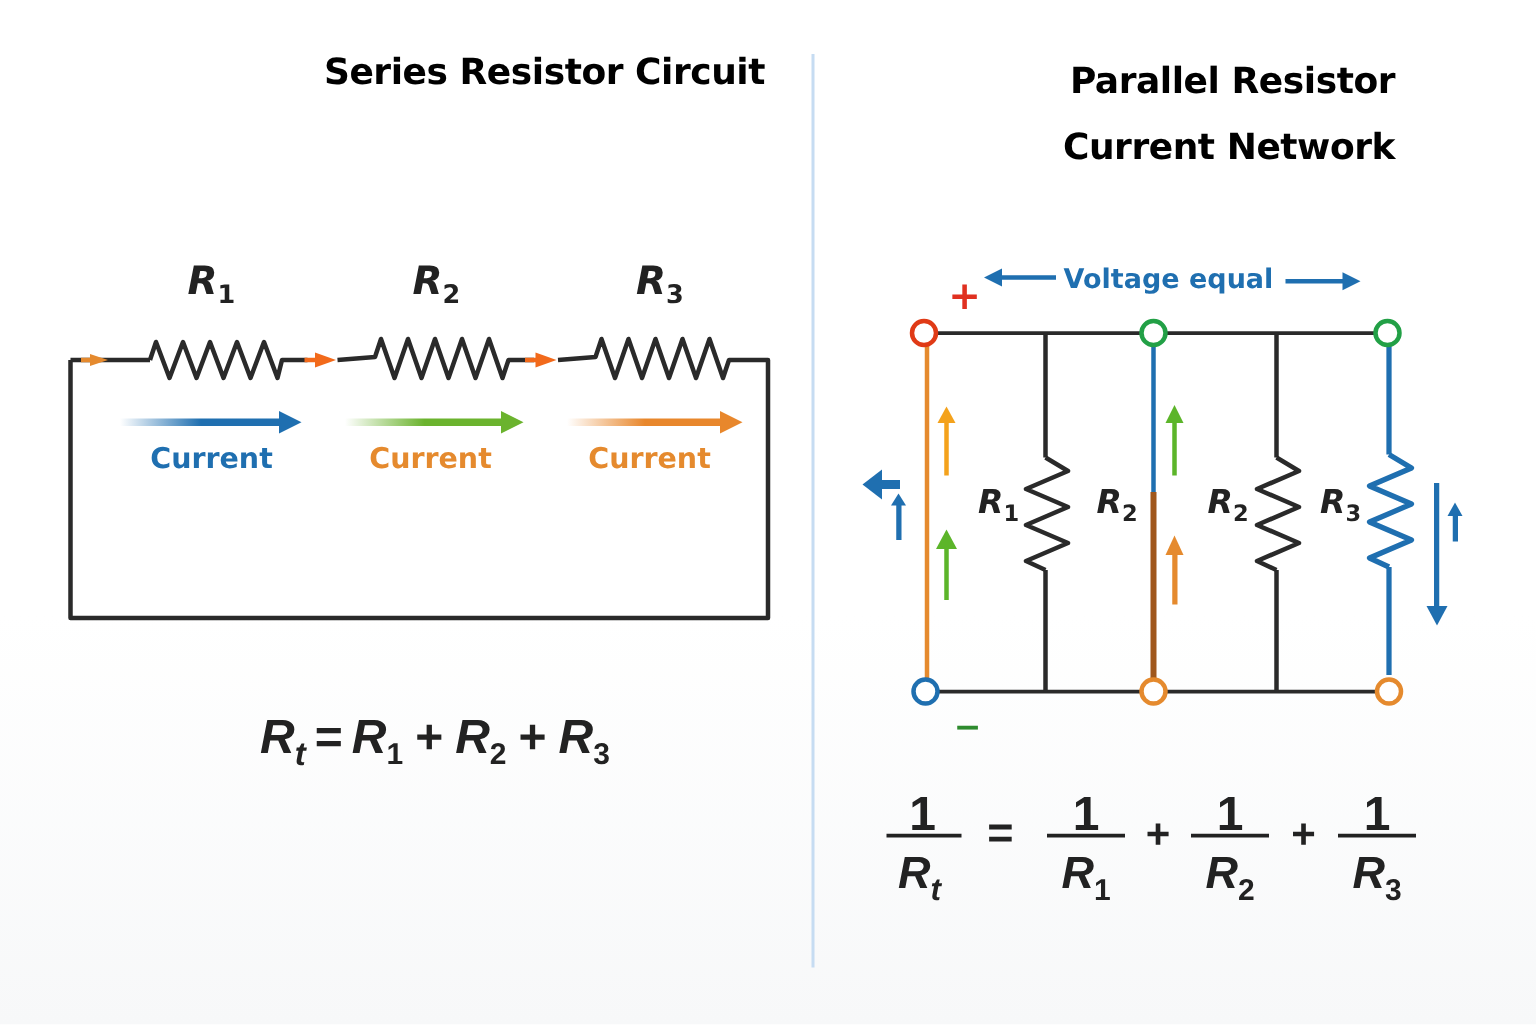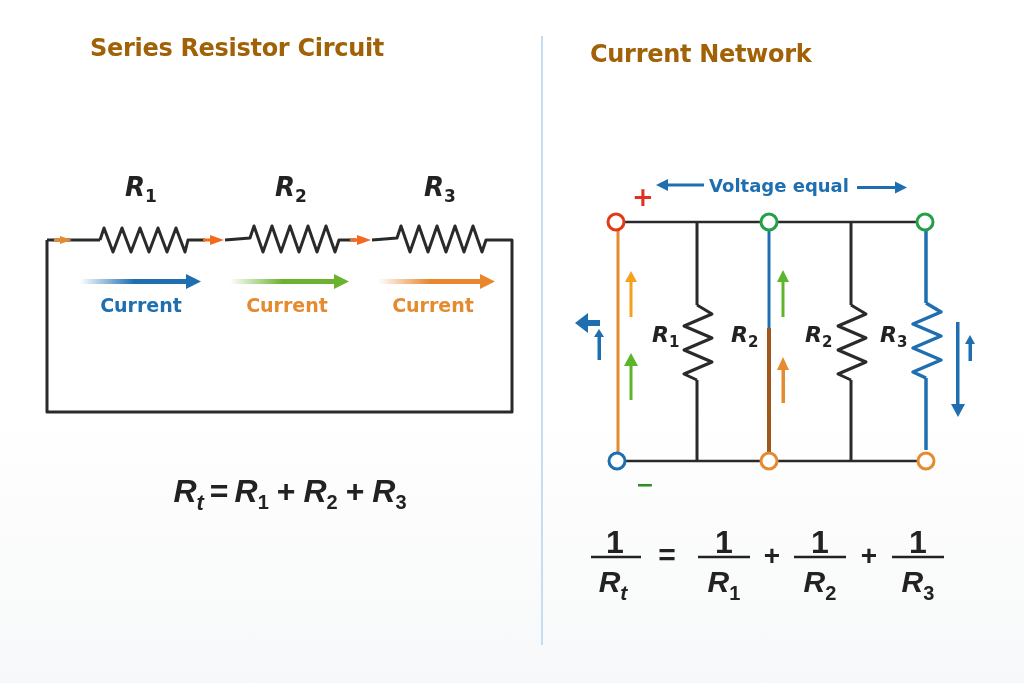--- a/index.html
+++ b/index.html
@@ -1,30 +1,31 @@
 <!DOCTYPE html>
 <html><head>
 <meta charset="utf-8">
 <style>
   html,body{margin:0;padding:0;}
   body{width:1024px;height:683px;overflow:hidden;background:#ffffff;position:relative;font-family:"DejaVu Sans",sans-serif;}
   .bg{position:absolute;left:0;top:0;width:1024px;height:683px;background:linear-gradient(#ffffff 0%,#ffffff 60%,#f7f8f9 100%);}
-  .title{position:absolute;color:#a16207;font-weight:bold;font-size:24px;text-align:left;letter-spacing:-0.3px;}
+  .title{position:absolute;color:#000000;font-weight:bold;font-size:24px;text-align:right;letter-spacing:-0.3px;}
   svg{position:absolute;left:0;top:0;}
   .lbl{font-family:"DejaVu Sans",sans-serif;}
   .rlab{font-family:"DejaVu Sans",sans-serif;font-style:italic;font-weight:bold;fill:#222;}
   .eq{font-family:"Liberation Sans",sans-serif;font-weight:bold;fill:#222;}
 </style>
 </head>
 <body>
 
 <div class="bg"></div>
 
 <div class="title" style="left:90px;top:34px;width:420px;">Series Resistor Circuit</div>
 <div class="title" style="left:590px;top:32px;width:340px;line-height:44px;">
+  <div>Parallel Resistor</div>
   <div>Current Network</div>
 </div>
 
 <svg width="1024" height="683" viewBox="0 0 1024 683">
   <defs>
     <linearGradient id="gBlue" x1="0" x2="1">
         <stop offset="0" stop-color="#1f6fb0" stop-opacity="0"></stop>
         <stop offset="0.5" stop-color="#1f6fb0"></stop>
         <stop offset="1" stop-color="#1f6fb0"></stop>
       </linearGradient>

